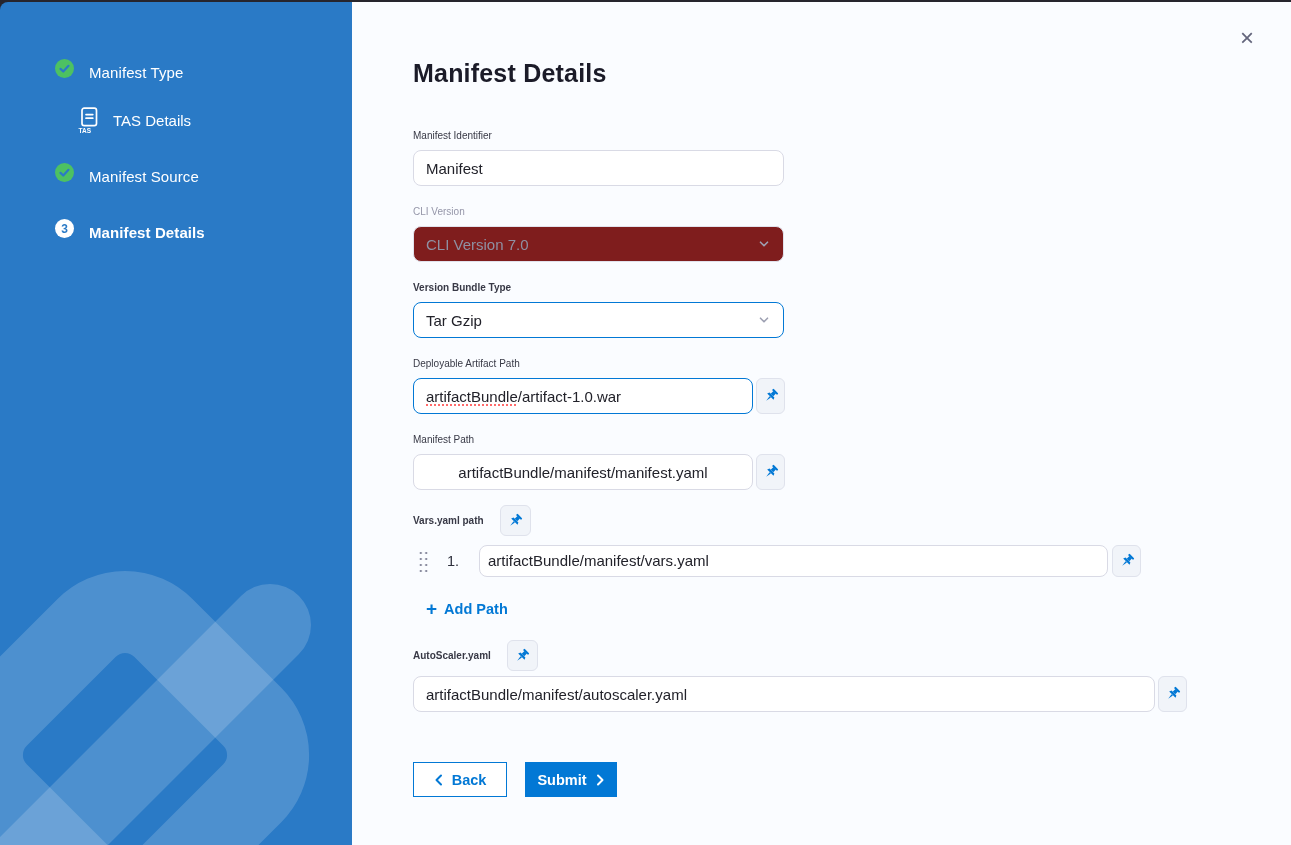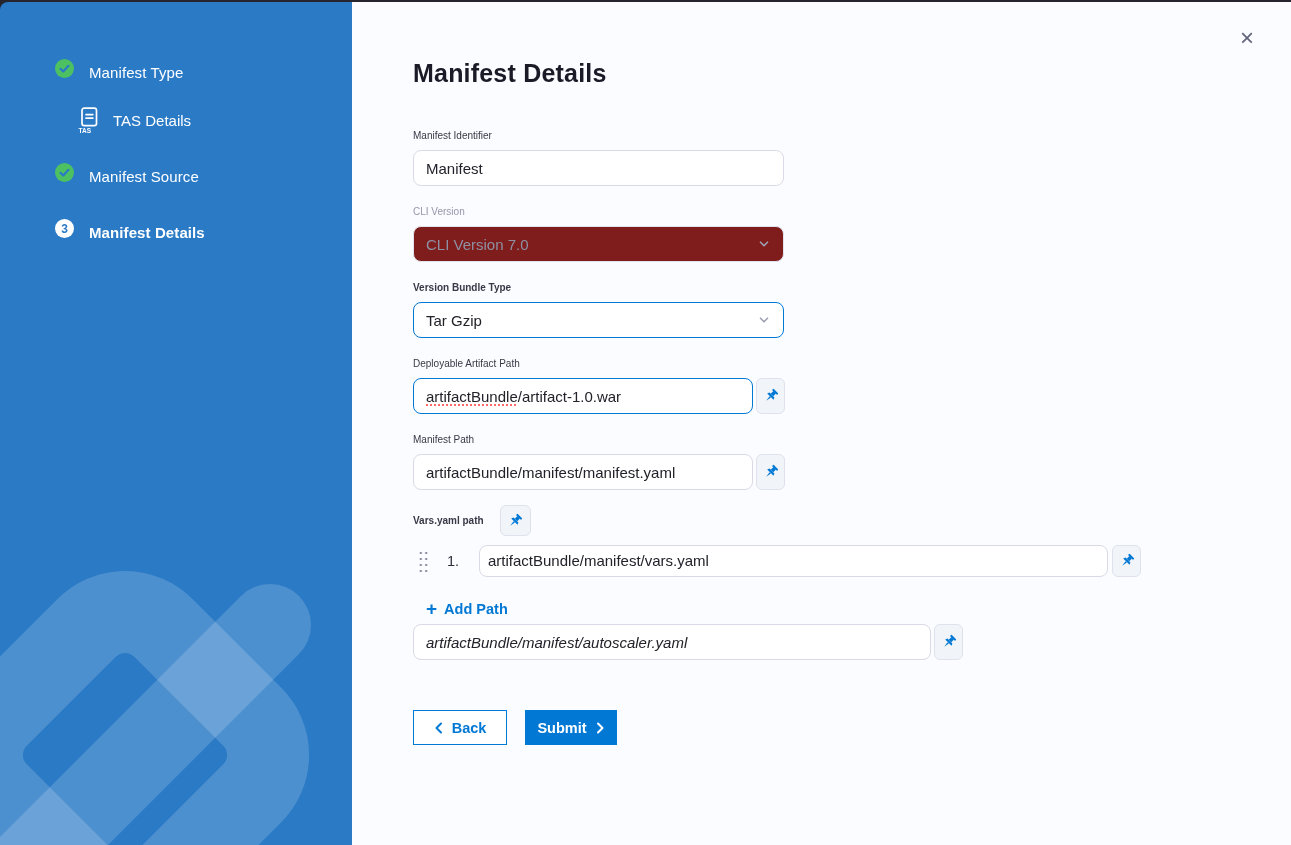--- a/index.html
+++ b/index.html
@@ -106,21 +106,21 @@
   .vars-index { margin-left:19px; width:20px; font-size:14.5px; color:#2D2F3C; text-align:left; }
   .vars-row .tb { width:629px; height:32px; margin-left:12px;padding-left:8px; }
   .vars-row .pin-btn { height:32px; margin-left:4px; }
   .add-file {
     margin-top:24px; display:inline-flex; align-items:center;
     color:#0278D5; font-size:14.5px; font-weight:600; cursor:pointer;
     margin-left:13px;
   }
   .add-file .plus { font-size:19px; font-weight:700; margin-right:7px; line-height:14px; }
   .row-autoscaler-input { margin-top:5px; }
-  .row-autoscaler-input .tb { width:518px;font-style:italic; }
+  .row-autoscaler-input .tb { width:742px; }
   .btn-row { margin-top:50px; display:flex; gap:18px; }
   .btn {
     height:35px; border-radius:0;
     display:flex; align-items:center; justify-content:center; gap:9px;
     font-size:14.5px; font-weight:700; cursor:pointer;
     font-family:"Liberation Sans", sans-serif;
   }
   .btn-back { width:94px; background:#fff; border:1px solid #0278D5; color:#0278D5; }
   .btn-submit { width:92px; background:#0278D5; border:1px solid #0278D5; color:#fff; }
 </style>
@@ -214,21 +214,21 @@
             <path d="M4.6 6.6 h6.8 l1.1 2.3 h-9 z"></path>
             <path d="M8 8.9 L8.9 9.1 L8 14.8 L7.1 9.1 z"></path>
           </g>
         </svg>
       </div>
     </div>
 
     
     <div class="fld-label">Manifest Path</div>
     <div class="input-row">
-      <input class="tb" type="text" style="width: 340px;" value="artifactBundle/manifest/manifest.yaml">
+      <input class="tb" type="text" style="width: 340px; text-align: center;" value="artifactBundle/manifest/manifest.yaml">
       <div class="pin-btn">
         <svg width="16" height="16" viewBox="0 0 16 16" fill="#0278D5">
           <g transform="rotate(45 8 8)">
             <rect x="4.4" y="1" width="7.2" height="2.1" rx="1"></rect>
             <rect x="6.2" y="2.8" width="3.6" height="3.8"></rect>
             <path d="M4.6 6.6 h6.8 l1.1 2.3 h-9 z"></path>
             <path d="M8 8.9 L8.9 9.1 L8 14.8 L7.1 9.1 z"></path>
           </g>
         </svg>
       </div>
@@ -264,20 +264,33 @@
         </svg>
       </div>
     </div>
 
     <div class="add-file">
       <span class="plus">+</span>
       <span>Add Path</span>
     </div>
 
     
+    <div class="label-row row-autoscaler-label">
+      <div class="fld-label strong">AutoScaler.yaml</div>
+      <div class="pin-btn sm">
+        <svg width="16" height="16" viewBox="0 0 16 16" fill="#0278D5">
+          <g transform="rotate(45 8 8)">
+            <rect x="4.4" y="1" width="7.2" height="2.1" rx="1"></rect>
+            <rect x="6.2" y="2.8" width="3.6" height="3.8"></rect>
+            <path d="M4.6 6.6 h6.8 l1.1 2.3 h-9 z"></path>
+            <path d="M8 8.9 L8.9 9.1 L8 14.8 L7.1 9.1 z"></path>
+          </g>
+        </svg>
+      </div>
+    </div>
 
     <div class="input-row row-autoscaler-input">
       <input class="tb" type="text" value="artifactBundle/manifest/autoscaler.yaml" style="">
       <div class="pin-btn">
         <svg width="16" height="16" viewBox="0 0 16 16" fill="#0278D5">
           <g transform="rotate(45 8 8)">
             <rect x="4.4" y="1" width="7.2" height="2.1" rx="1"></rect>
             <rect x="6.2" y="2.8" width="3.6" height="3.8"></rect>
             <path d="M4.6 6.6 h6.8 l1.1 2.3 h-9 z"></path>
             <path d="M8 8.9 L8.9 9.1 L8 14.8 L7.1 9.1 z"></path>

